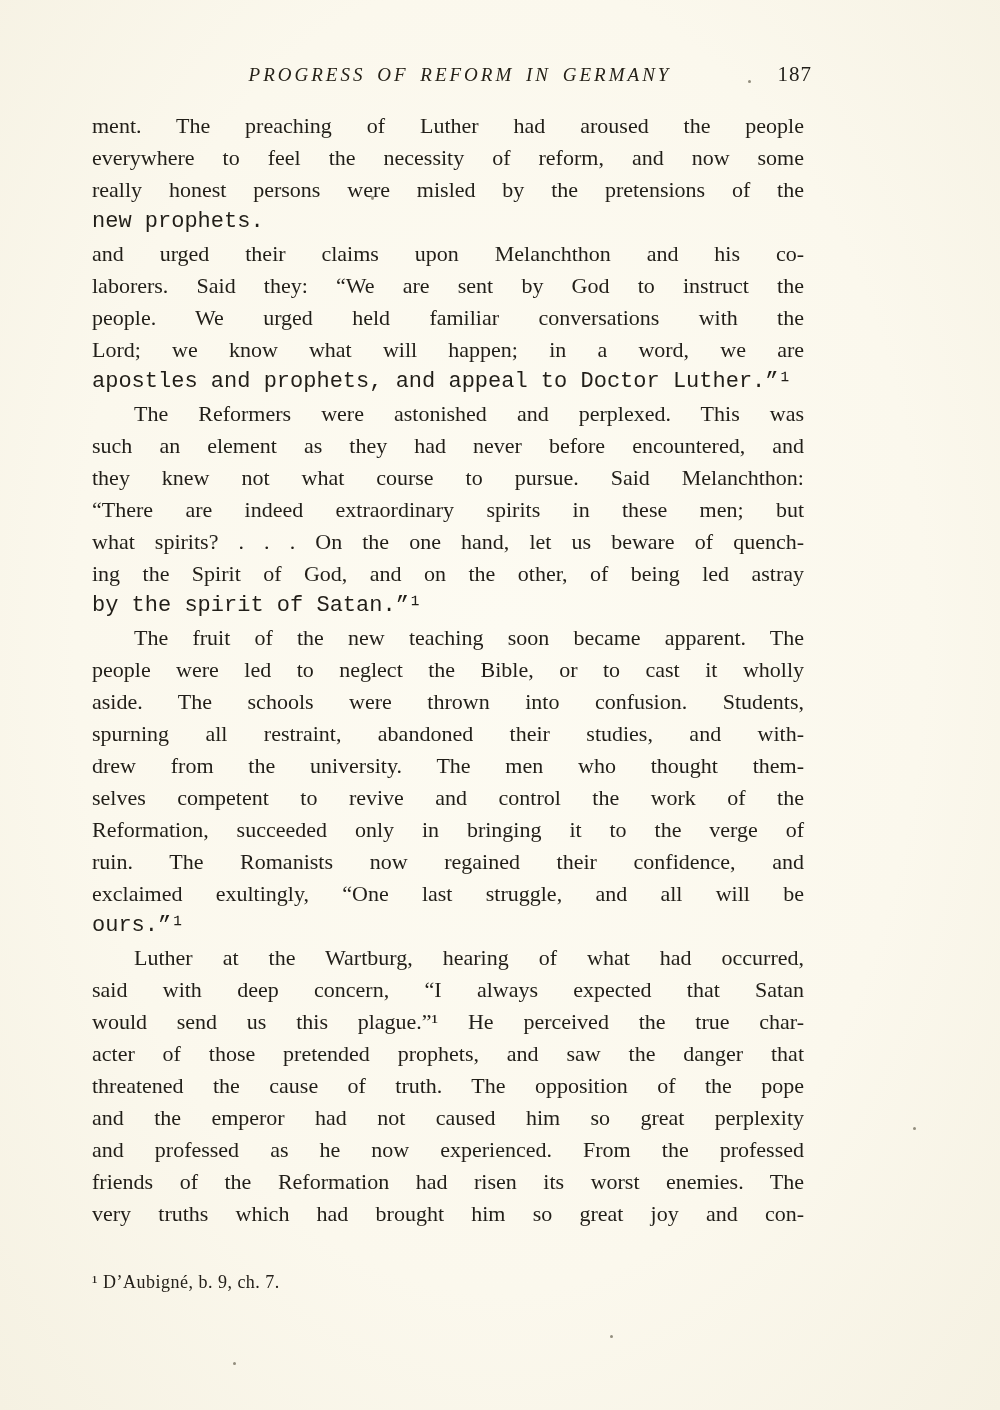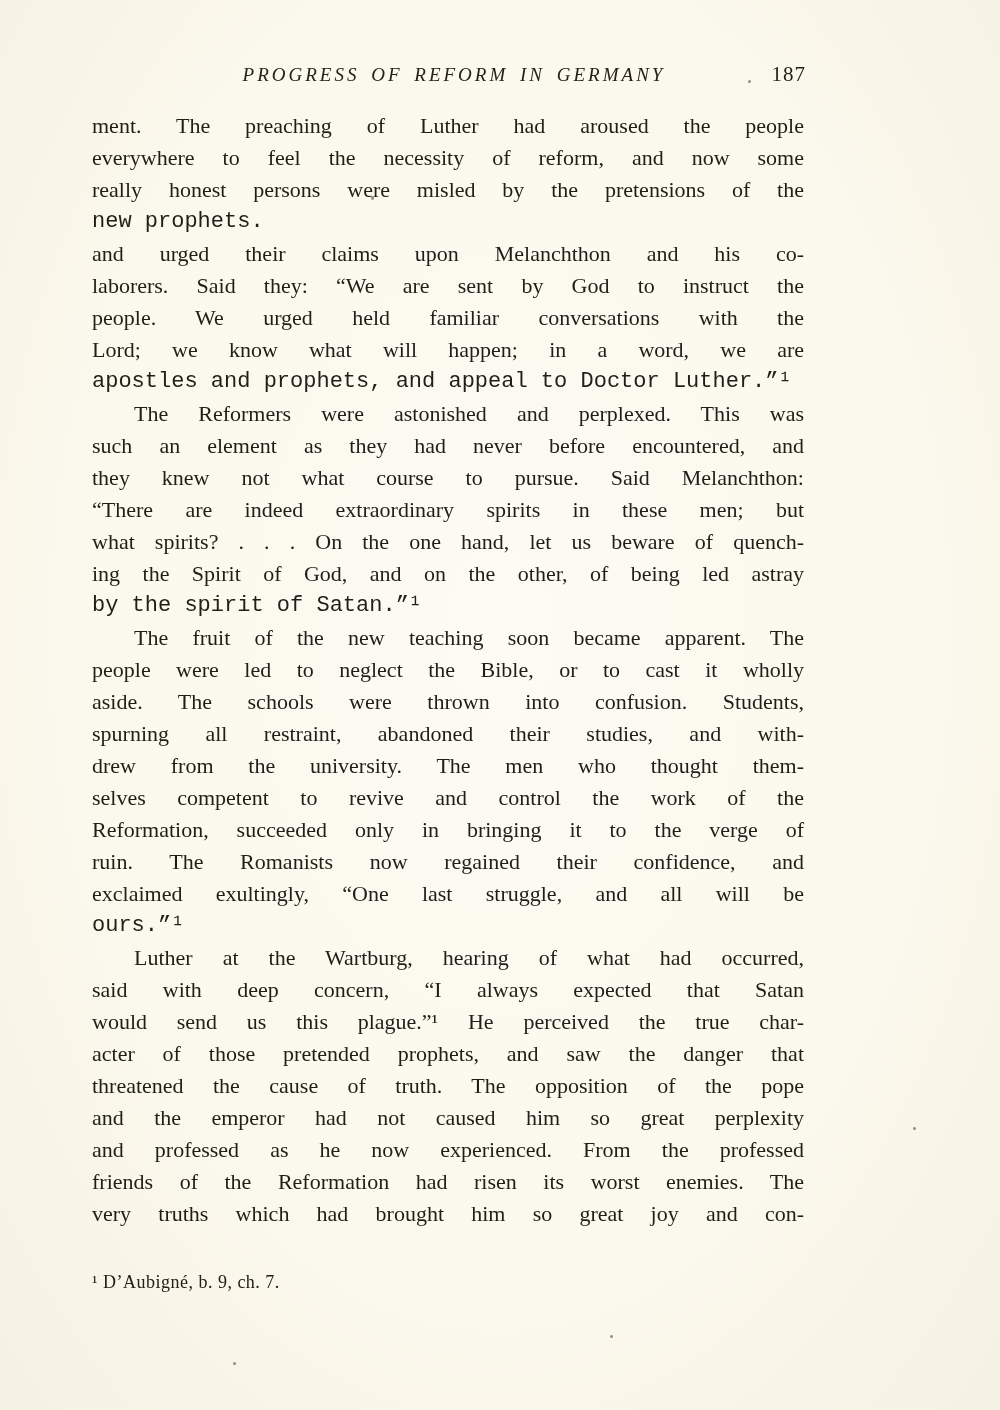--- a/index.html
+++ b/index.html
@@ -11,21 +11,21 @@
   }
   .page {
     position: relative;
     width: 1000px; height: 1410px;
     overflow: hidden;
     background:
       radial-gradient(ellipse at 50% 45%, #fdfbf2 0%, #fbf8ed 60%, #f5f1e2 100%);
   }
   .header {
     position: absolute;
-    top: 62px; left: 98px; width: 712px; height: 32px;
+    top: 62px; left: 104px; width: 712px; height: 32px;
   }
   .running-title {
     position: absolute; left: 0; right: 0; top: 2px;
     text-align: center;
     font-style: italic;
     font-size: 19px;
     letter-spacing: 3px;
     color: #262219;
     word-spacing: 4px;
   }

